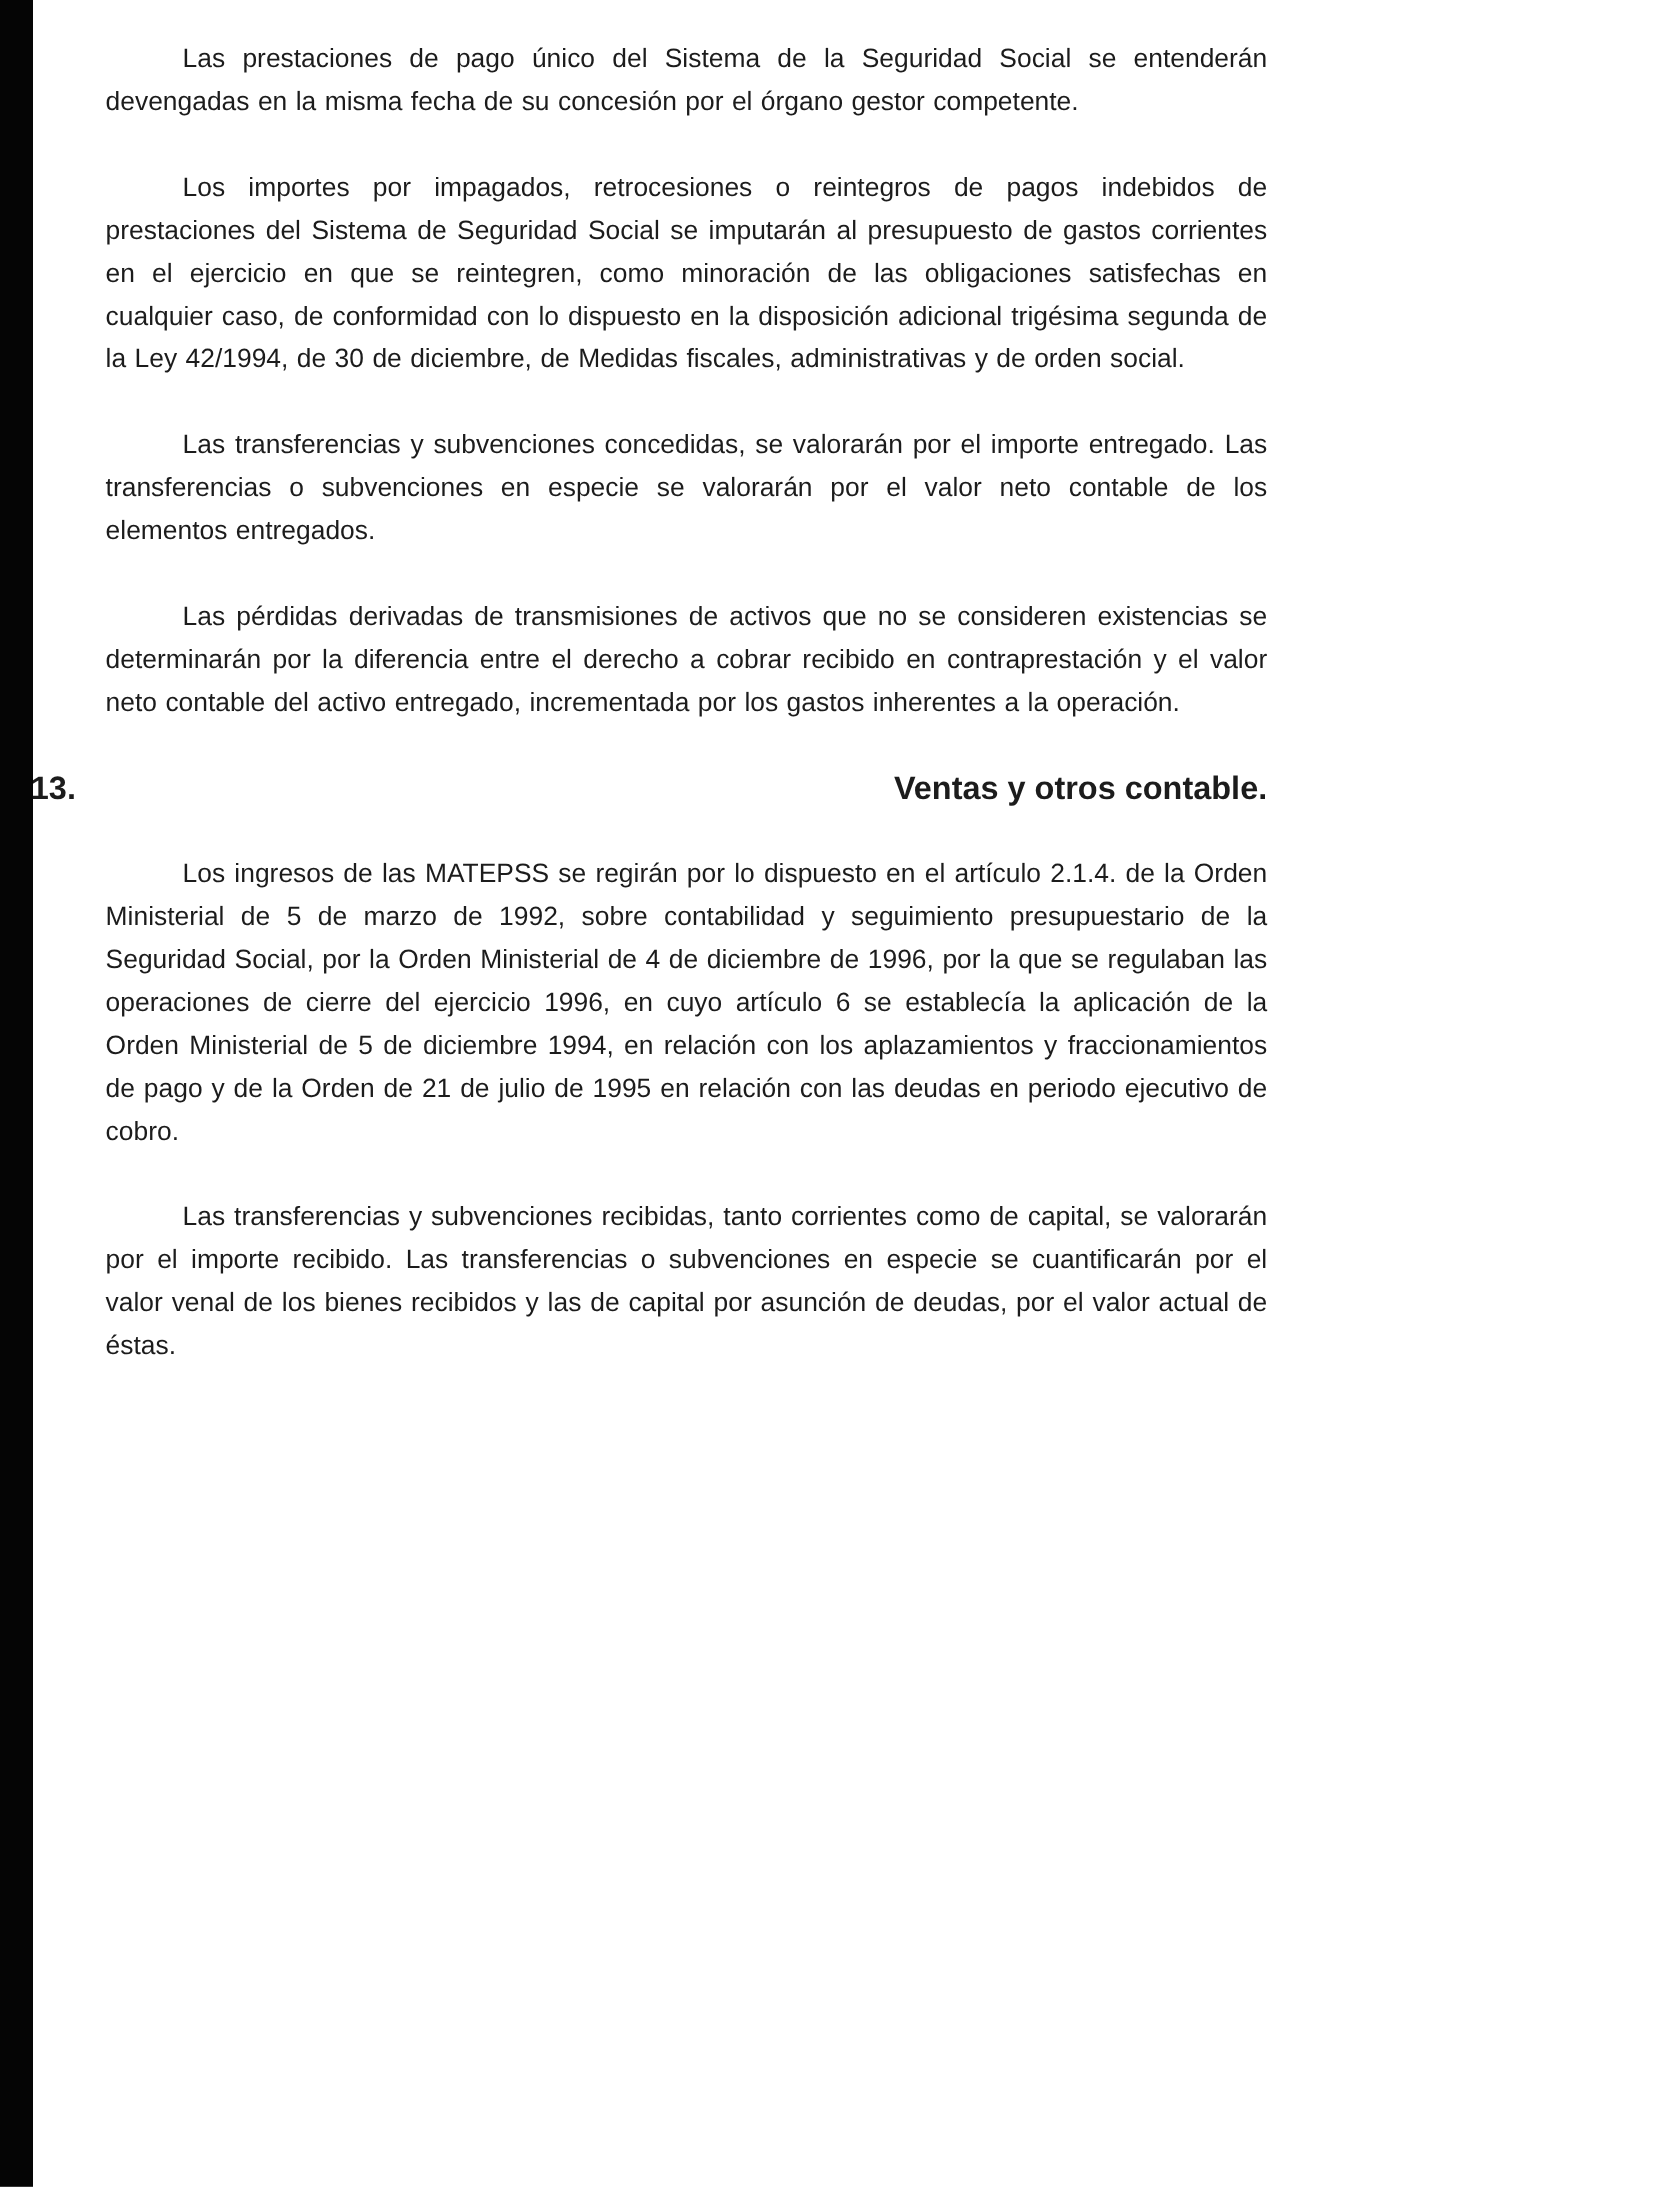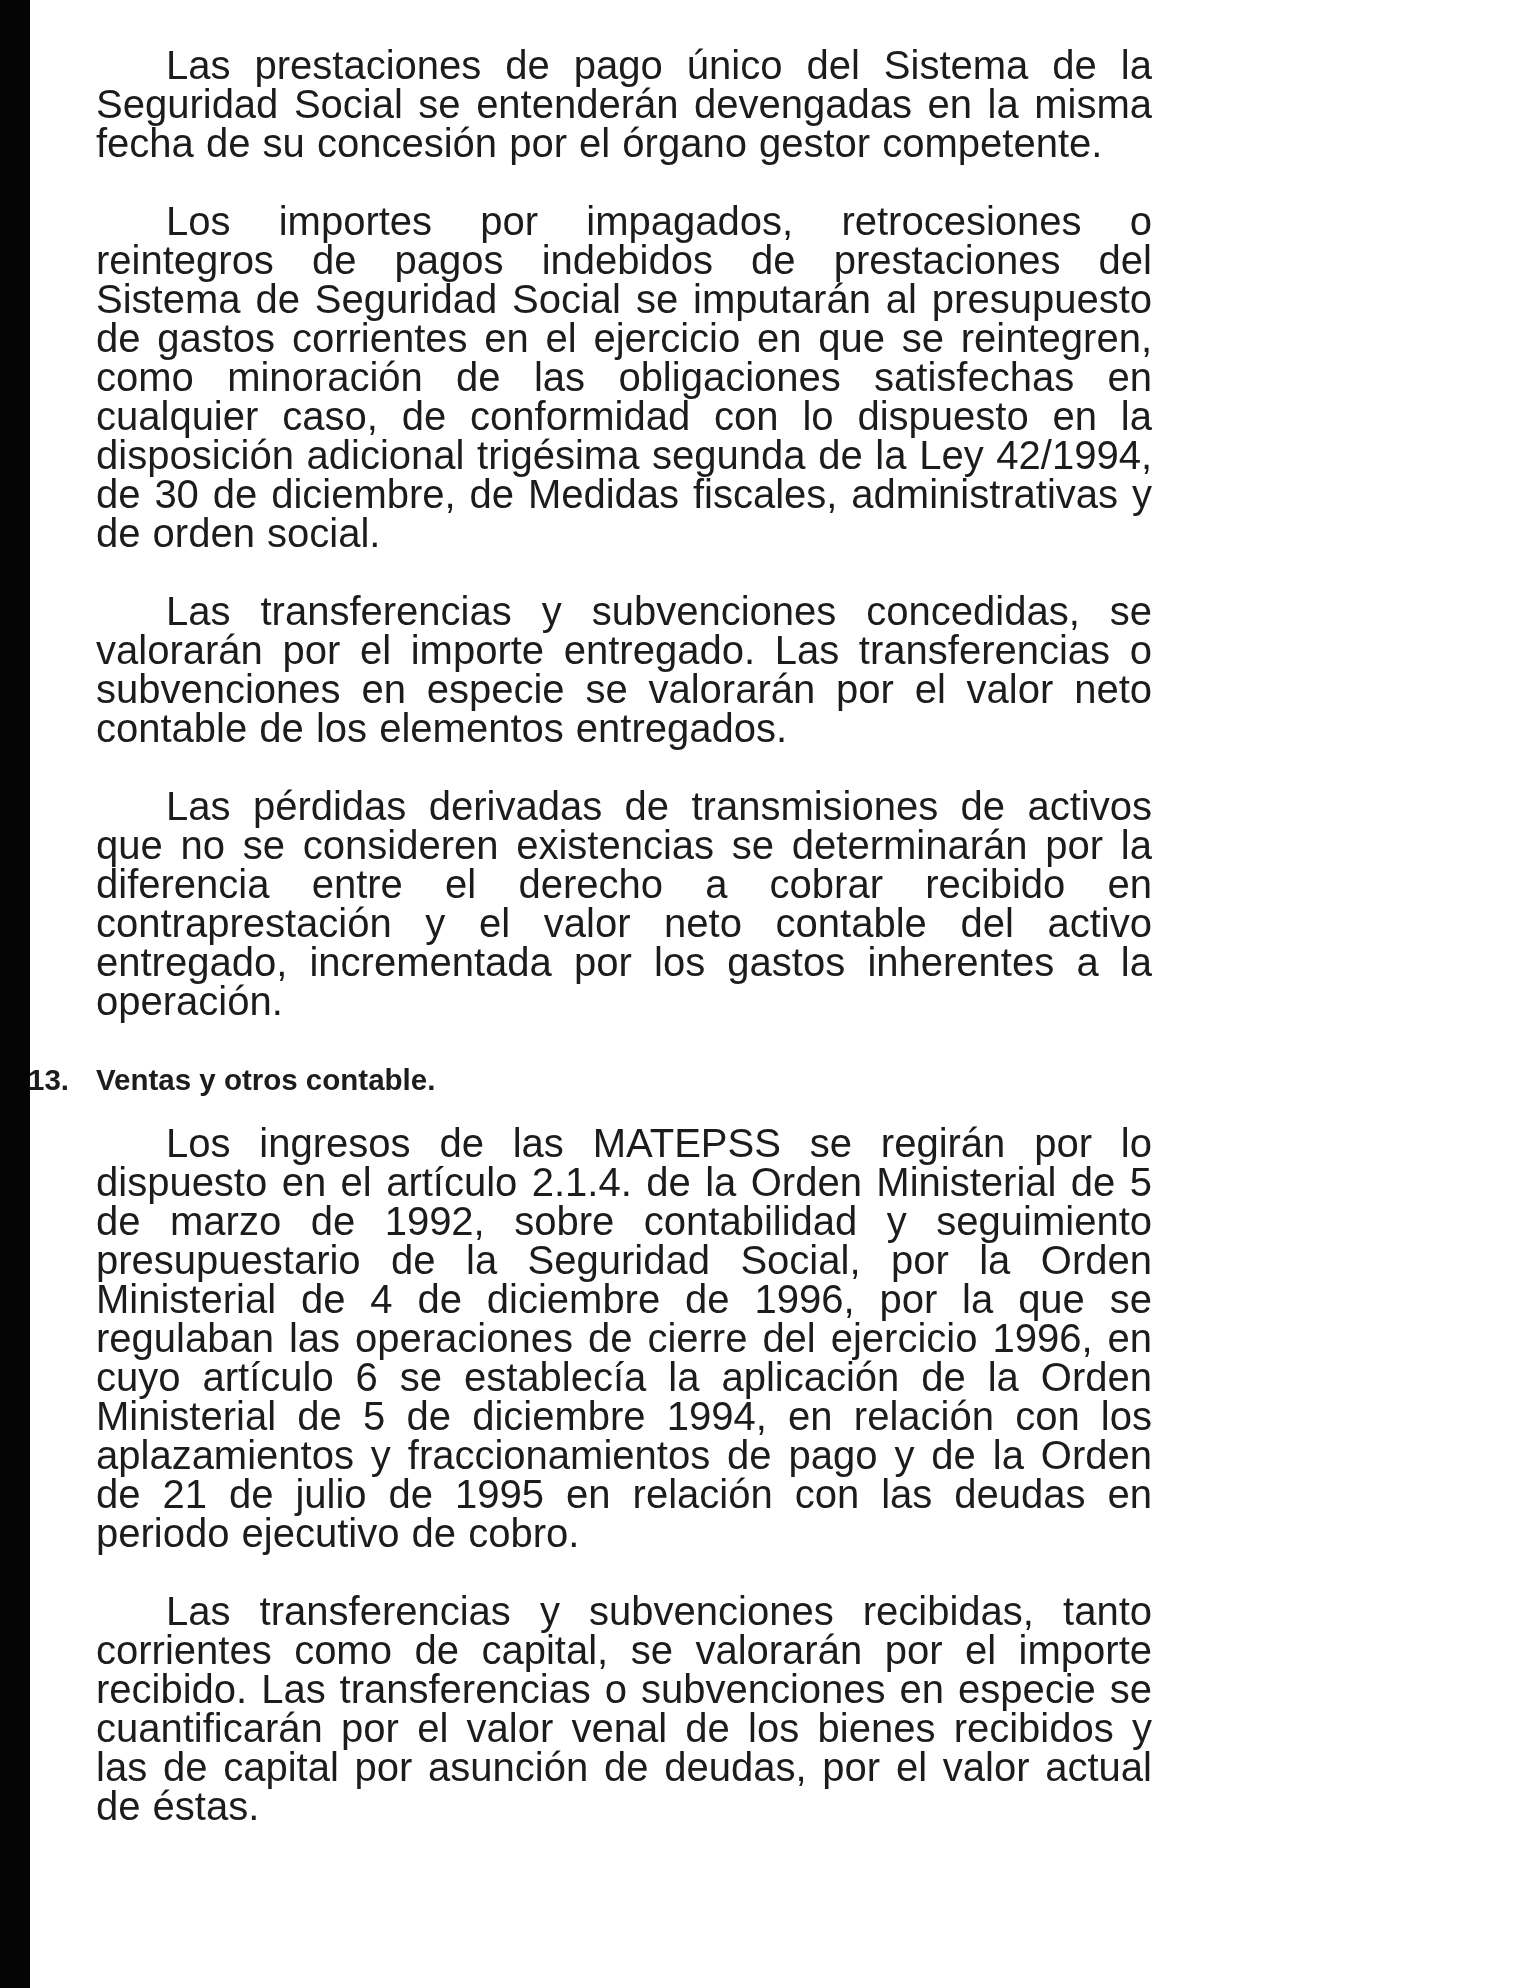--- a/index.html
+++ b/index.html
@@ -23,33 +23,34 @@
       height: 1988px;
       background: #050505;
     }
     .content {
       position: absolute;
       left: 96px;
       top: 34px;
       width: 1056px;
     }
     .para {
-      font-size: 40px;
+      font-size: 24px;
       line-height: 39px;
       text-align: justify;
       text-indent: 70px;
-      margin: 12px 0 39px 0;
+      margin: 0 0 39px 0;
       word-spacing: 1px;
     }
     .heading {
       position: relative;
       font-size: 29.5px;
       line-height: 39px;
       font-weight: bold;
-      margin: 6px 0 25px 0;
+      margin: 6px 0 39px 0;
+      text-align: right;
     }
     .hnum {
       position: absolute;
       left: -68px;
       top: 0;
     }
   </style>
 </head>
 <body>
 

